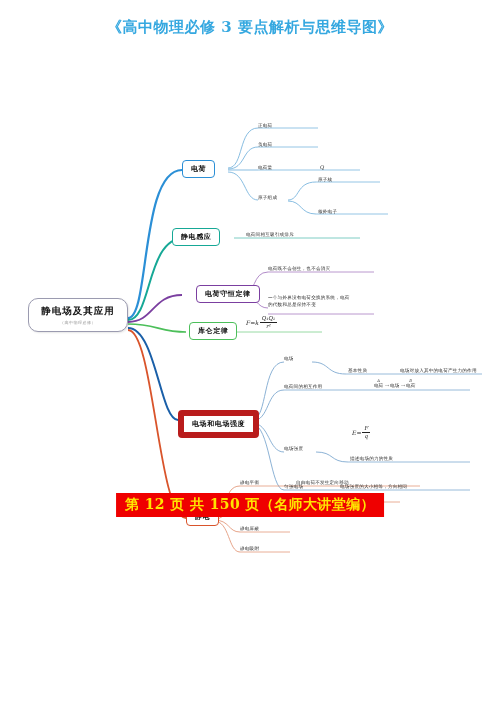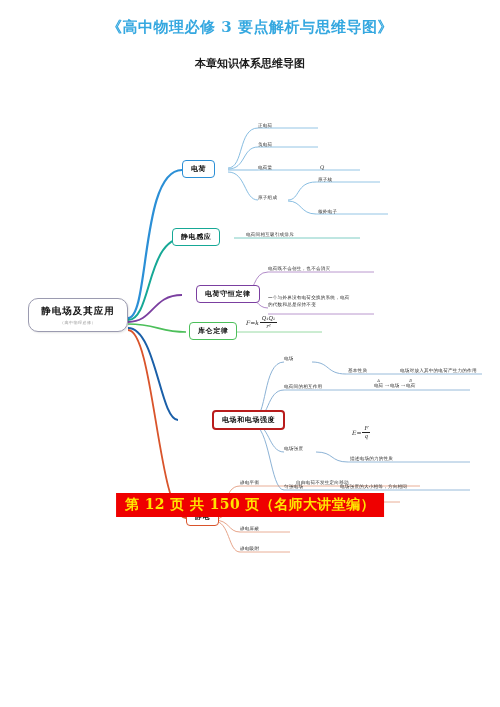--- a/index.html
+++ b/index.html
@@ -72,21 +72,20 @@
   .chain .lbl{position:relative;}
   .chain .mark{position:absolute;top:-5px;left:50%;transform:translateX(-50%);
     font-style:italic;font-size:3.8px;color:#333;}
 </style>
 </head>
 <body>
 
 <div class="page">
 
   <div class="doc-title">《高中物理必修 3 要点解析与思维导图》</div>
-  <div class="doc-subtitle">本章知识体系思维导图</div>
 
   <div id="mindmap">
 
     <svg width="500" height="560" viewBox="0 0 500 560" style="position:absolute;left:0;top:0;">
 
       <path d="M128,228 C150,228 140,80 182,80" fill="none" stroke="#2b8fd6" stroke-width="2.2"></path>
       <path d="M128,230 C152,230 146,148 184,148" fill="none" stroke="#16a896" stroke-width="2"></path>
       <path d="M128,232 C154,232 152,205 182,205" fill="none" stroke="#7b3fa0" stroke-width="1.8"></path>
       <path d="M128,234 C156,234 160,242 186,242" fill="none" stroke="#4cbf5a" stroke-width="1.6"></path>
       <path d="M128,238 C156,238 160,330 178,330" fill="none" stroke="#1a5fa8" stroke-width="2"></path>
@@ -185,21 +184,21 @@
       <span>库仑定律</span>
     </div>
     <div class="formula" style="position:absolute;left:246px;top:226px;">
       <span>F=k</span>
       <span class="frac">
         <span class="num">Q₁Q₂</span>
         <span class="den">r²</span>
       </span>
     </div>
 
-    <div class="node l1" style="left:178px;top:320px;border:2px solid #b91c1c;margin-left:34px;">
+    <div class="node l1" style="left:178px;top:320px;border:6px solid #b91c1c;">
       <span>电场和电场强度</span>
     </div>
     <div class="node leaf" style="left:284px;top:266px;">
       <span>电场</span>
     </div>
     <div class="node leaf" style="left:348px;top:278px;">
       <span>基本性质</span>
     </div>
     <div class="node leaf" style="left:400px;top:278px;">
       <span>电场对放入其中的电荷产生力的作用</span>

